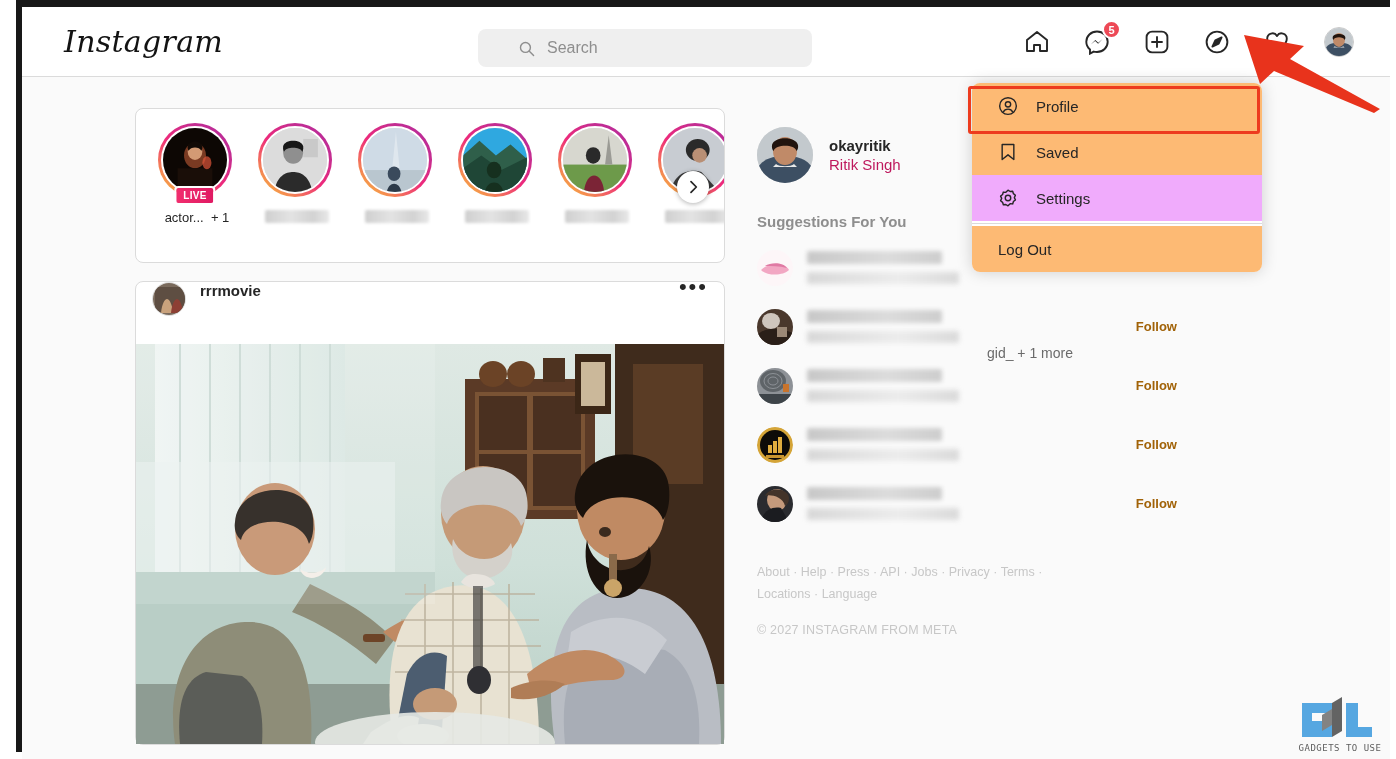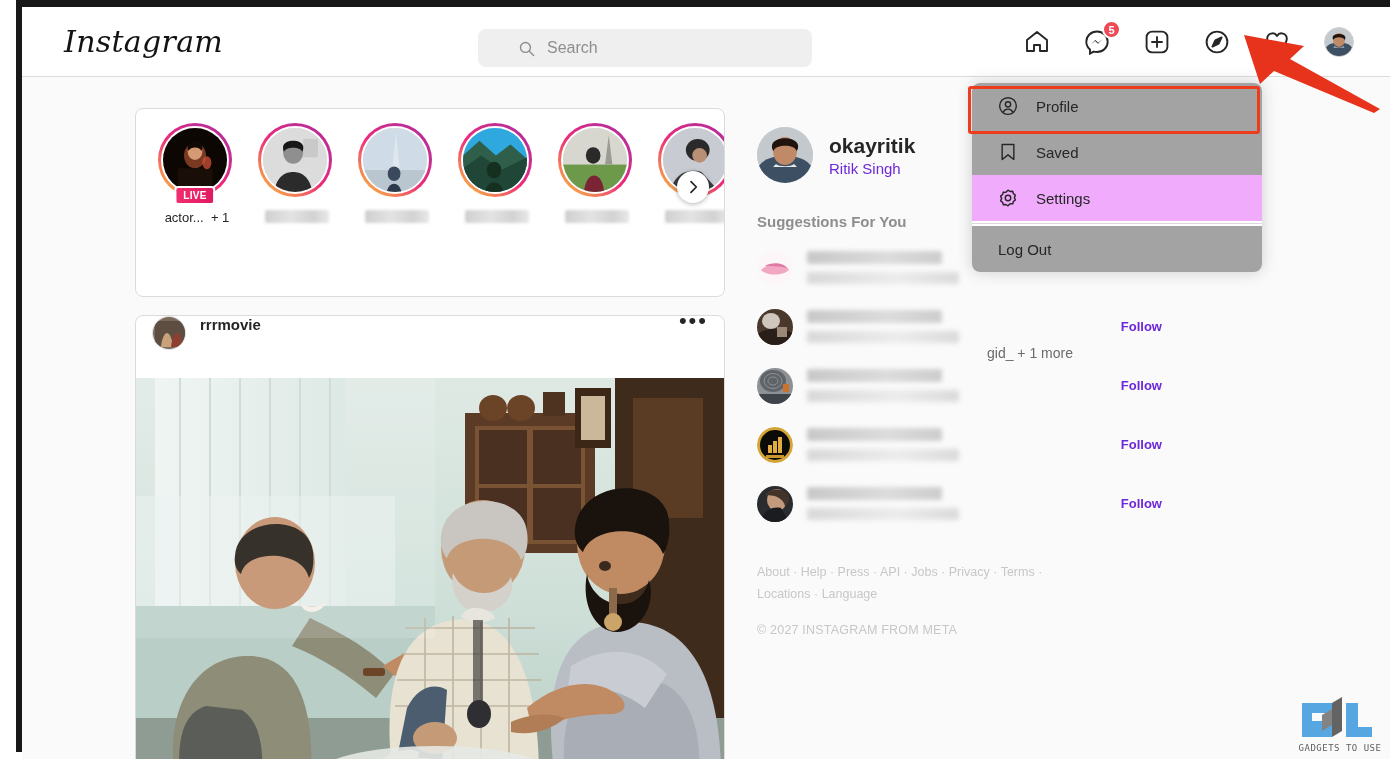--- a/index.html
+++ b/index.html
@@ -79,21 +79,21 @@
     border: 1px solid #c9c9c9;
     position: relative;
   }
   .av-img { width:100%; height:100%; display:block; }
 
   
   .feed { position: absolute; left: 113px; top: 101px; width: 590px; }
   .card {
     background:#fff; border:1px solid #dbdbdb; border-radius: 8px;
   }
-  .stories { height: 189px; padding: 14px 16px 0 0; position: relative; overflow: hidden; }
+  .stories { height: 155px; padding: 14px 16px 0 0; position: relative; overflow: hidden; }
   .story-track { display:flex; gap: 22px; padding-left: 22px; }
   .story { width: 78px; flex: 0 0 78px; }
   .ring {
     width: 74px; height: 74px; border-radius: 50%;
     padding: 3px;
     background: linear-gradient(40deg, #f9ce34 0%, #ee2a7b 48%, #c42d91 75%, #b429a0 100%);
     position: relative;
   }
   .ring-inner {
     width: 100%; height: 100%; border-radius: 50%;
@@ -131,32 +131,32 @@
   .post-user { margin-left:14px; font-size:15px; font-weight:700; color:#262626; }
   .post-more { margin-left:auto; font-size:22px; letter-spacing:2px; color:#262626; cursor:pointer; line-height:10px;}
   .post-media { width: 100%; height: 400px; overflow:hidden; background:#cfd8d4; }
   .post-media svg { display:block; width:100%; height:100%; }
 
   
   .side { position:absolute; left: 735px; top: 118px; width: 420px; }
   .me { display:flex; align-items:center; height: 60px; }
   .me-av { width:56px; height:56px; border-radius:50%; overflow:hidden; background:#ddd; }
   .me-txt { margin-left: 16px; }
-  .me-user { font-size:21px; font-weight:700; color:#262626; }
-  .me-name { font-size:15px; color:#6d28d9; margin-top:2px; }
+  .me-user { font-size:15px; font-weight:700; color:#262626; }
+  .me-name { font-size:15px; color:#be185d; margin-top:2px; }
   .sugg-head {
     margin-top: 28px; font-size:15px; font-weight:700; color:#8e8e8e;
   }
   .sugg-list { margin-top: 8px; }
   .sugg-row { display:flex; align-items:center; height: 59px; }
   .s-av { width: 36px; height:36px; border-radius:50%; overflow:hidden; flex:0 0 36px; }
   .s-txt { margin-left: 14px; flex: 1; }
   .s-l1 { height: 13px; width: 135px; border-radius:2px; background:linear-gradient(90deg,#c8c8c8,#dcdcdc 60%,#cdcdcd); filter: blur(2.2px); }
   .s-l2 { height: 12px; width: 152px; margin-top:8px; border-radius:2px; background:linear-gradient(90deg,#d8d8d8,#ececec 60%,#dadada); filter: blur(2.6px); }
-  .follow { font-size:13px; font-weight:700; color:#6d28d9; cursor:pointer; margin-right: 15px; }
+  .follow { font-size:13px; font-weight:700; color:#a16207; cursor:pointer; }
   .gid-note { position:absolute; left: 206px; top: 220px; font-size:14px; color:#6a6a6a;margin-left:24px; }
 
   .footer { margin-top: 28px; }
   .f-links { font-size: 12.5px; color: #c7c7c7; line-height: 22px; max-width: 300px; }
   .f-links span { cursor:pointer; }
   .f-dot { color:#c7c7c7; }
   .f-copy { margin-top: 18px; font-size:12.5px; color:#c7c7c7; letter-spacing:.2px; }
 
   
   .menu {
@@ -165,21 +165,21 @@
     background:#fff;
     border-radius: 8px;
     box-shadow: 0 0 16px rgba(0,0,0,.18);
     overflow: hidden;
     z-index: 40;
   }
   .menu-item {
     height: 46px; display:flex; align-items:center;
     padding-left: 26px; cursor:pointer;
     font-size: 15px; color:#262626;
-    background:#a3a3a3;
+    background:#fdba74;
   }
   .menu-item.alt { background:#f0abfc; }
   .mi-ico { width: 20px; height:20px; margin-right: 18px; display:block; }
   .menu-sep { height:1px; background:#dbdbdb; margin: 2px 0; }
   .menu-item.logout { padding-left: 26px; }
 
   .hl-box {
     position:absolute; left: 946px; top: 79px;
     width: 292px; height: 48px;
     border: 3px solid #ed3b1e; border-radius: 3px;

